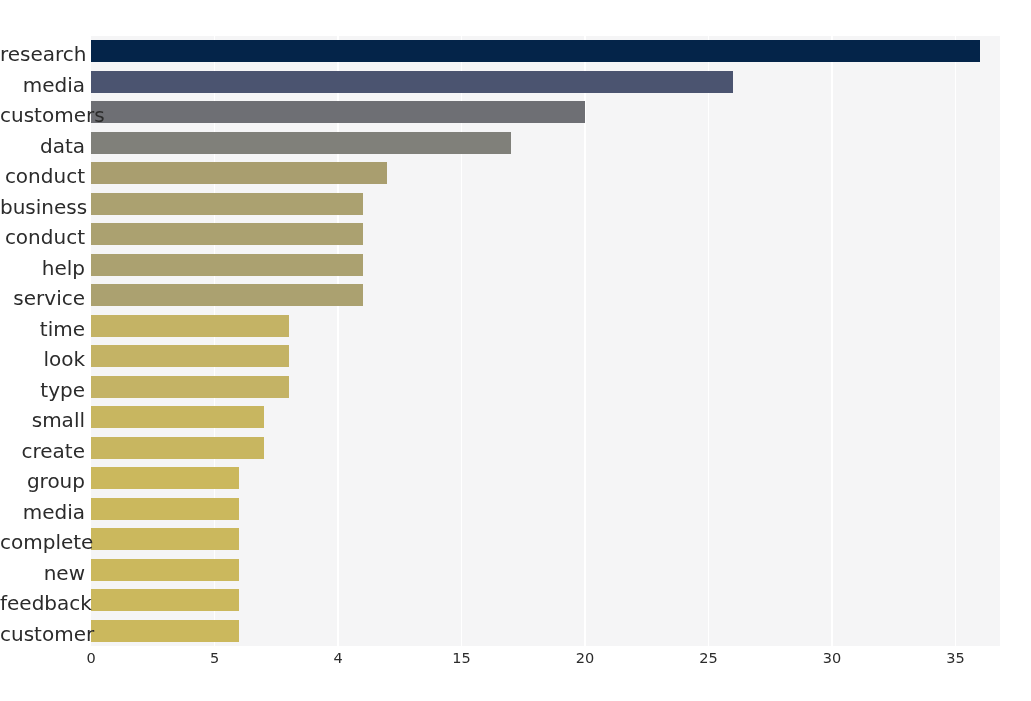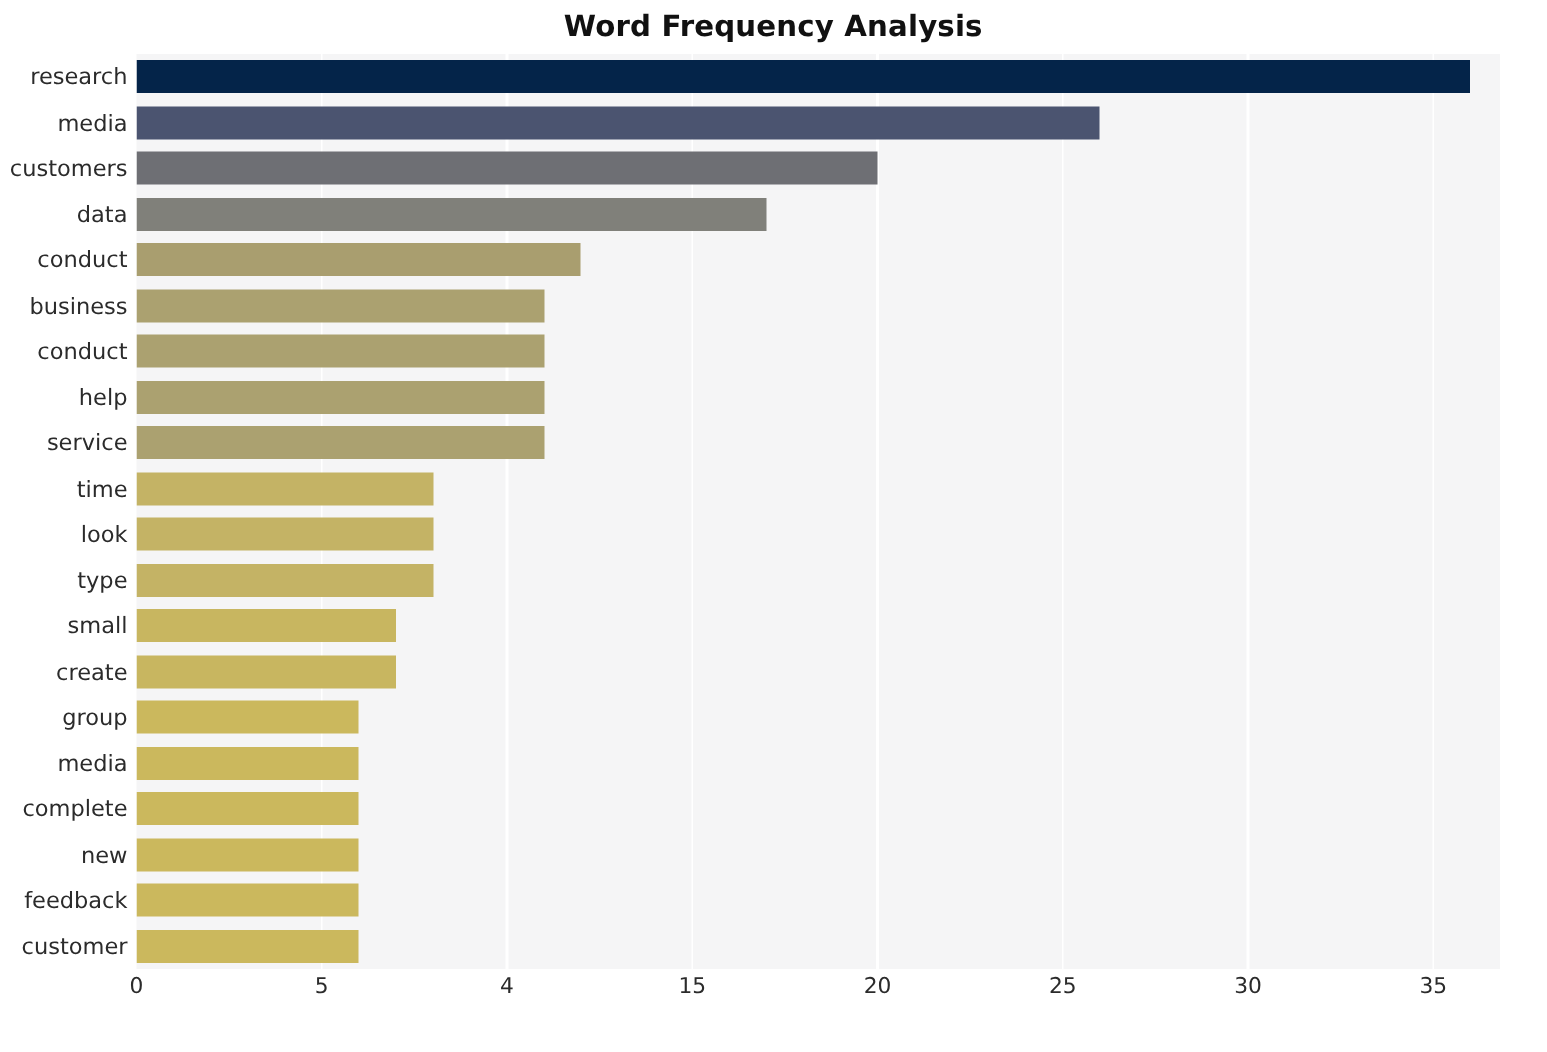--- a/index.html
+++ b/index.html
@@ -79,21 +79,21 @@
     left: 0;
     top: 36px;
     width: 85px;
     height: 610px;
   }
   .ylabel {
     position: absolute;
     right: 0;
     width: 85px;
     text-align: right;
-    font-size: 15px;
+    font-size: 20px;
     color: #2b2b2b;
     line-height: 1;
     white-space: nowrap;
   }
 
   
   #xlabels {
     position: absolute;
     left: 91px;
     top: 650px;
@@ -117,21 +117,20 @@
     text-align: center;
     font-size: 14.8px;
     color: #2b2b2b;
   }
 </style>
 </head>
 <body>
 
 <div id="figure">
 
-  <div id="chart-title">Word Frequency Analysis</div>
 
   <div id="plot-area">
     <div id="gridlines">
         <div class="gridline-v" style="left: 122.705px;"></div>
         <div class="gridline-v" style="left: 246.211px;"></div>
         <div class="gridline-v" style="left: 369.716px;"></div>
         <div class="gridline-v" style="left: 493.222px;"></div>
         <div class="gridline-v" style="left: 616.727px;"></div>
         <div class="gridline-v" style="left: 740.233px;"></div>
         <div class="gridline-v" style="left: 863.738px;"></div>

